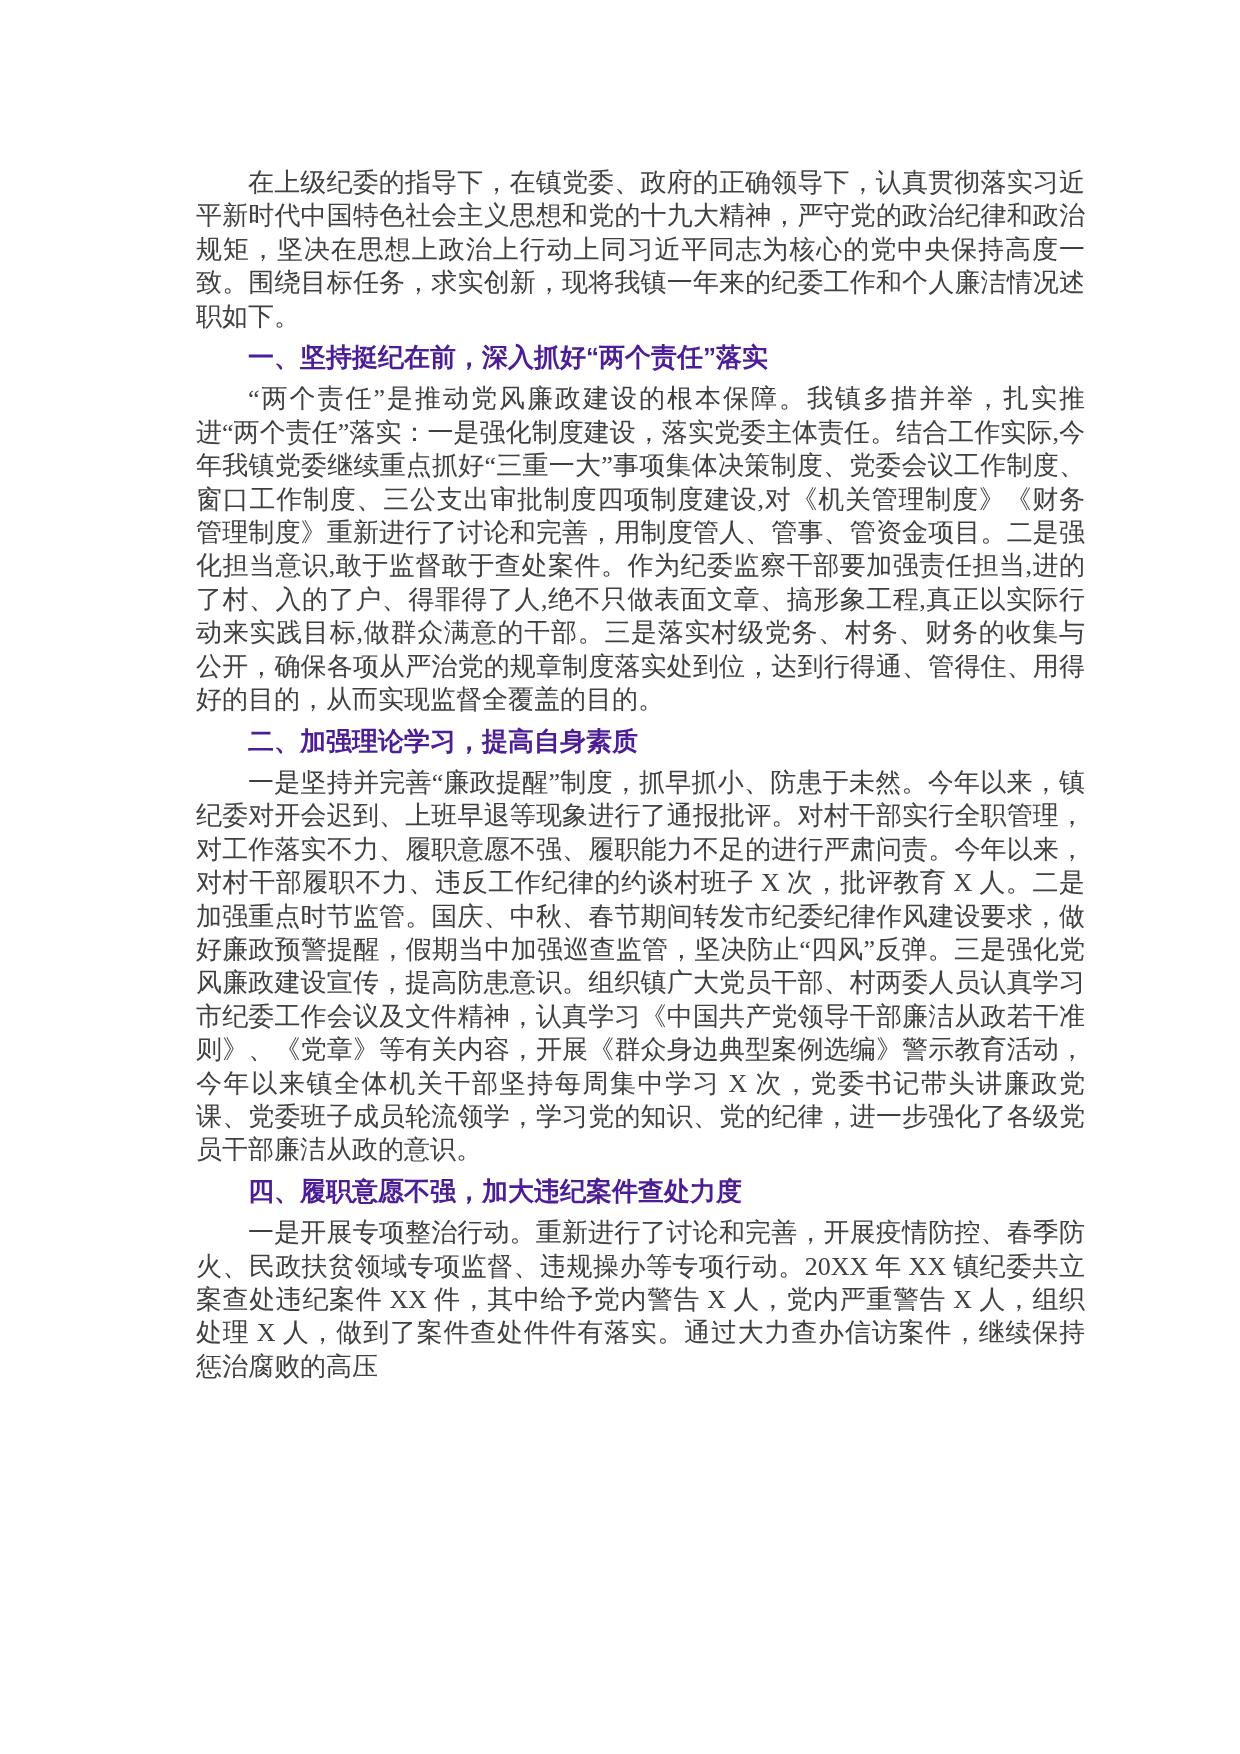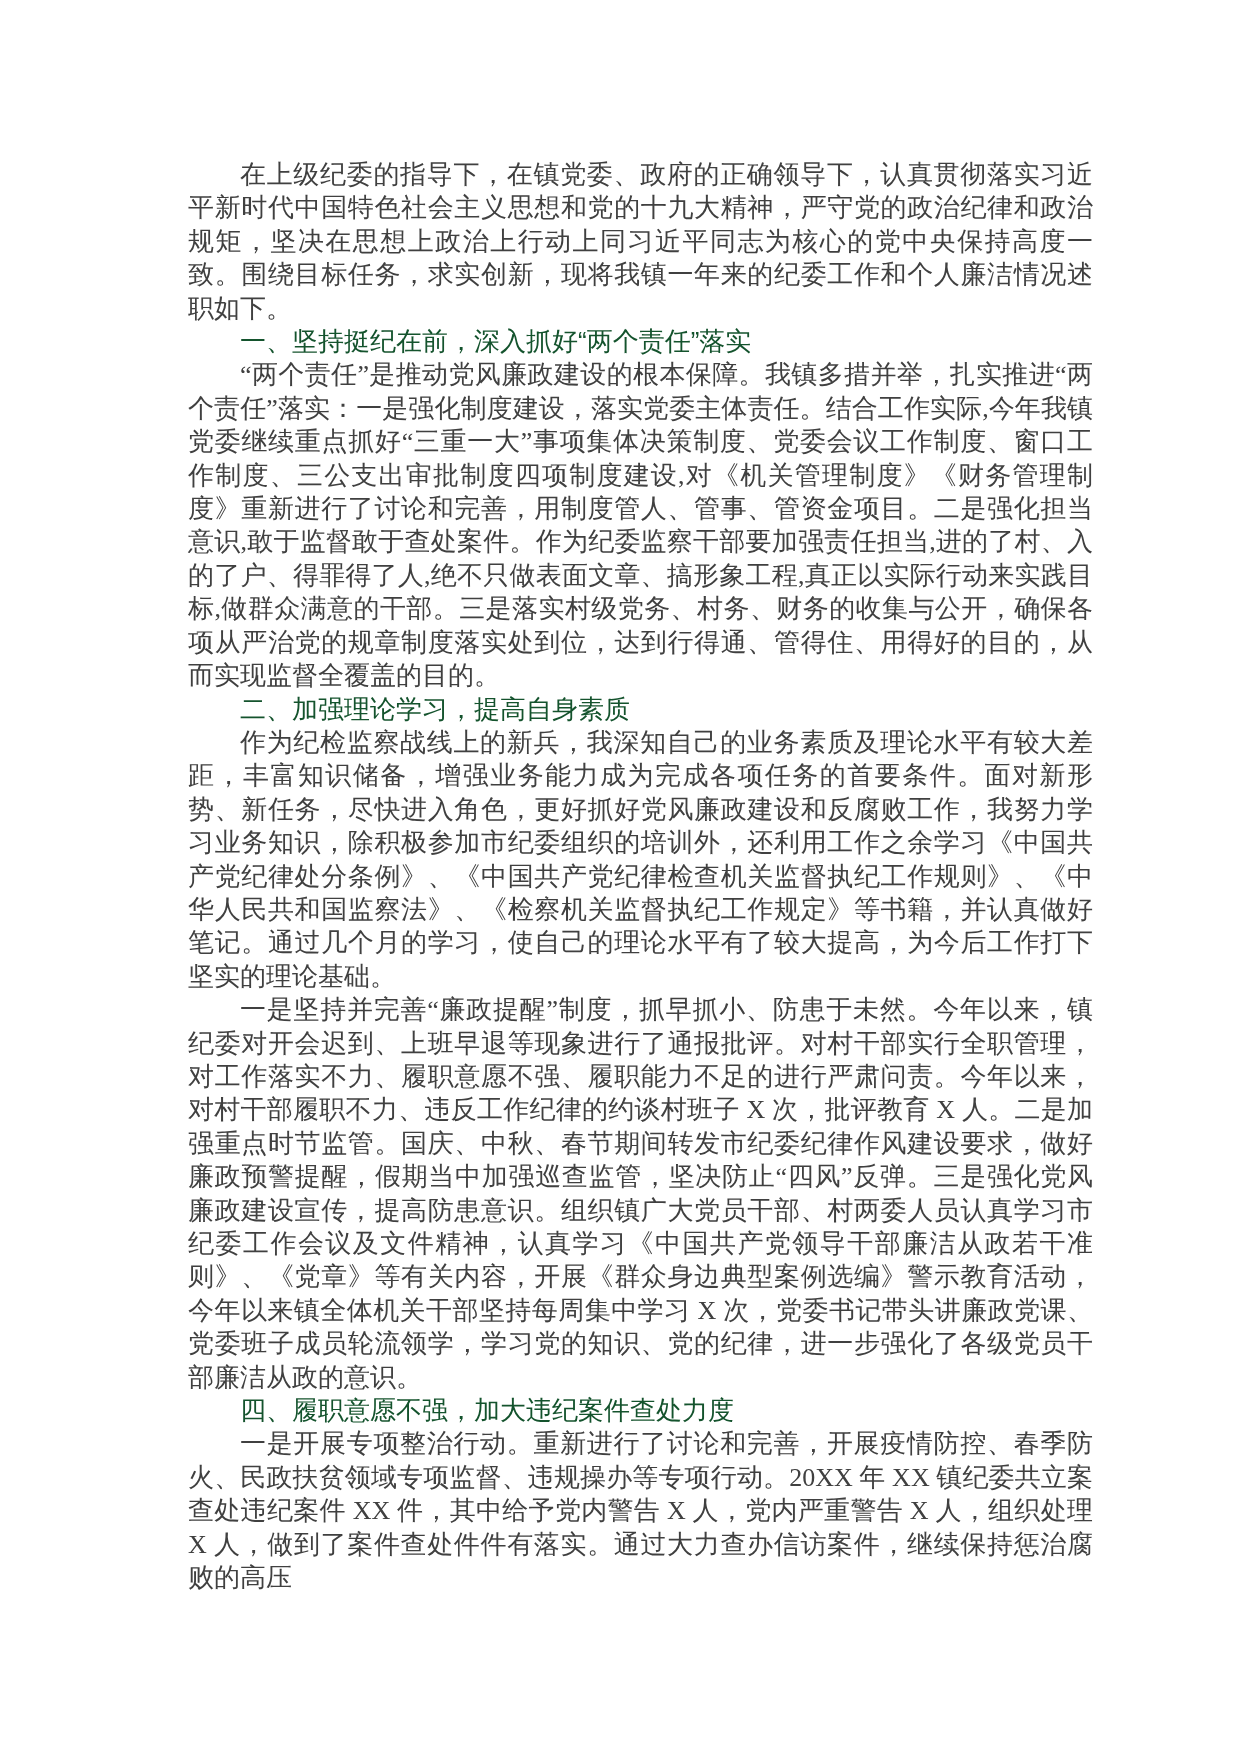--- a/index.html
+++ b/index.html
@@ -21,38 +21,37 @@
     padding: 158px 147px 0 188px;
   }
   .doc-body {
     font-family: "Liberation Serif", "DejaVu Serif", serif;
     font-size: 26px;
     line-height: 33.4px;
     color: #404040;
     text-align: justify;
   }
   .para {
-    margin: 0;
+    margin: 8px;
     padding: 0;
     text-indent: 2em;
     word-break: break-all;
   }
   .para.heading {
     font-family: "Liberation Sans", "DejaVu Sans", sans-serif;
-    font-weight: normal;
-    color: #14532d;
+    font-weight: bold;
+    color: #4c1d95;
   }
 </style>
 </head>
 <body>
 
 <div class="doc-page">
   <div class="doc-body">
       <p class="para">在上级纪委的指导下，在镇党委、政府的正确领导下，认真贯彻落实习近平新时代中国特色社会主义思想和党的十九大精神，严守党的政治纪律和政治规矩，坚决在思想上政治上行动上同习近平同志为核心的党中央保持高度一致。围绕目标任务，求实创新，现将我镇一年来的纪委工作和个人廉洁情况述职如下。</p>
       <p class="para heading">一、坚持挺纪在前，深入抓好“两个责任”落实</p>
       <p class="para">“两个责任”是推动党风廉政建设的根本保障。我镇多措并举，扎实推进“两个责任”落实：一是强化制度建设，落实党委主体责任。结合工作实际,今年我镇党委继续重点抓好“三重一大”事项集体决策制度、党委会议工作制度、窗口工作制度、三公支出审批制度四项制度建设,对《机关管理制度》《财务管理制度》重新进行了讨论和完善，用制度管人、管事、管资金项目。二是强化担当意识,敢于监督敢于查处案件。作为纪委监察干部要加强责任担当,进的了村、入的了户、得罪得了人,绝不只做表面文章、搞形象工程,真正以实际行动来实践目标,做群众满意的干部。三是落实村级党务、村务、财务的收集与公开，确保各项从严治党的规章制度落实处到位，达到行得通、管得住、用得好的目的，从而实现监督全覆盖的目的。</p>
       <p class="para heading">二、加强理论学习，提高自身素质</p>
-      <p class="para">作为纪检监察战线上的新兵，我深知自己的业务素质及理论水平有较大差距，丰富知识储备，增强业务能力成为完成各项任务的首要条件。面对新形势、新任务，尽快进入角色，更好抓好党风廉政建设和反腐败工作，我努力学习业务知识，除积极参加市纪委组织的培训外，还利用工作之余学习《中国共产党纪律处分条例》、《中国共产党纪律检查机关监督执纪工作规则》、《中华人民共和国监察法》、《检察机关监督执纪工作规定》等书籍，并认真做好笔记。通过几个月的学习，使自己的理论水平有了较大提高，为今后工作打下坚实的理论基础。</p>
       <p class="para">一是坚持并完善“廉政提醒”制度，抓早抓小、防患于未然。今年以来，镇纪委对开会迟到、上班早退等现象进行了通报批评。对村干部实行全职管理，对工作落实不力、履职意愿不强、履职能力不足的进行严肃问责。今年以来，对村干部履职不力、违反工作纪律的约谈村班子 X 次，批评教育 X 人。二是加强重点时节监管。国庆、中秋、春节期间转发市纪委纪律作风建设要求，做好廉政预警提醒，假期当中加强巡查监管，坚决防止“四风”反弹。三是强化党风廉政建设宣传，提高防患意识。组织镇广大党员干部、村两委人员认真学习市纪委工作会议及文件精神，认真学习《中国共产党领导干部廉洁从政若干准则》、《党章》等有关内容，开展《群众身边典型案例选编》警示教育活动，今年以来镇全体机关干部坚持每周集中学习 X 次，党委书记带头讲廉政党课、党委班子成员轮流领学，学习党的知识、党的纪律，进一步强化了各级党员干部廉洁从政的意识。</p>
       <p class="para heading">四、履职意愿不强，加大违纪案件查处力度</p>
       <p class="para">一是开展专项整治行动。重新进行了讨论和完善，开展疫情防控、春季防火、民政扶贫领域专项监督、违规操办等专项行动。20XX 年 XX 镇纪委共立案查处违纪案件 XX 件，其中给予党内警告 X 人，党内严重警告 X 人，组织处理 X 人，做到了案件查处件件有落实。通过大力查办信访案件，继续保持惩治腐败的高压</p>
     </div>
 </div>
 
 </body></html>

